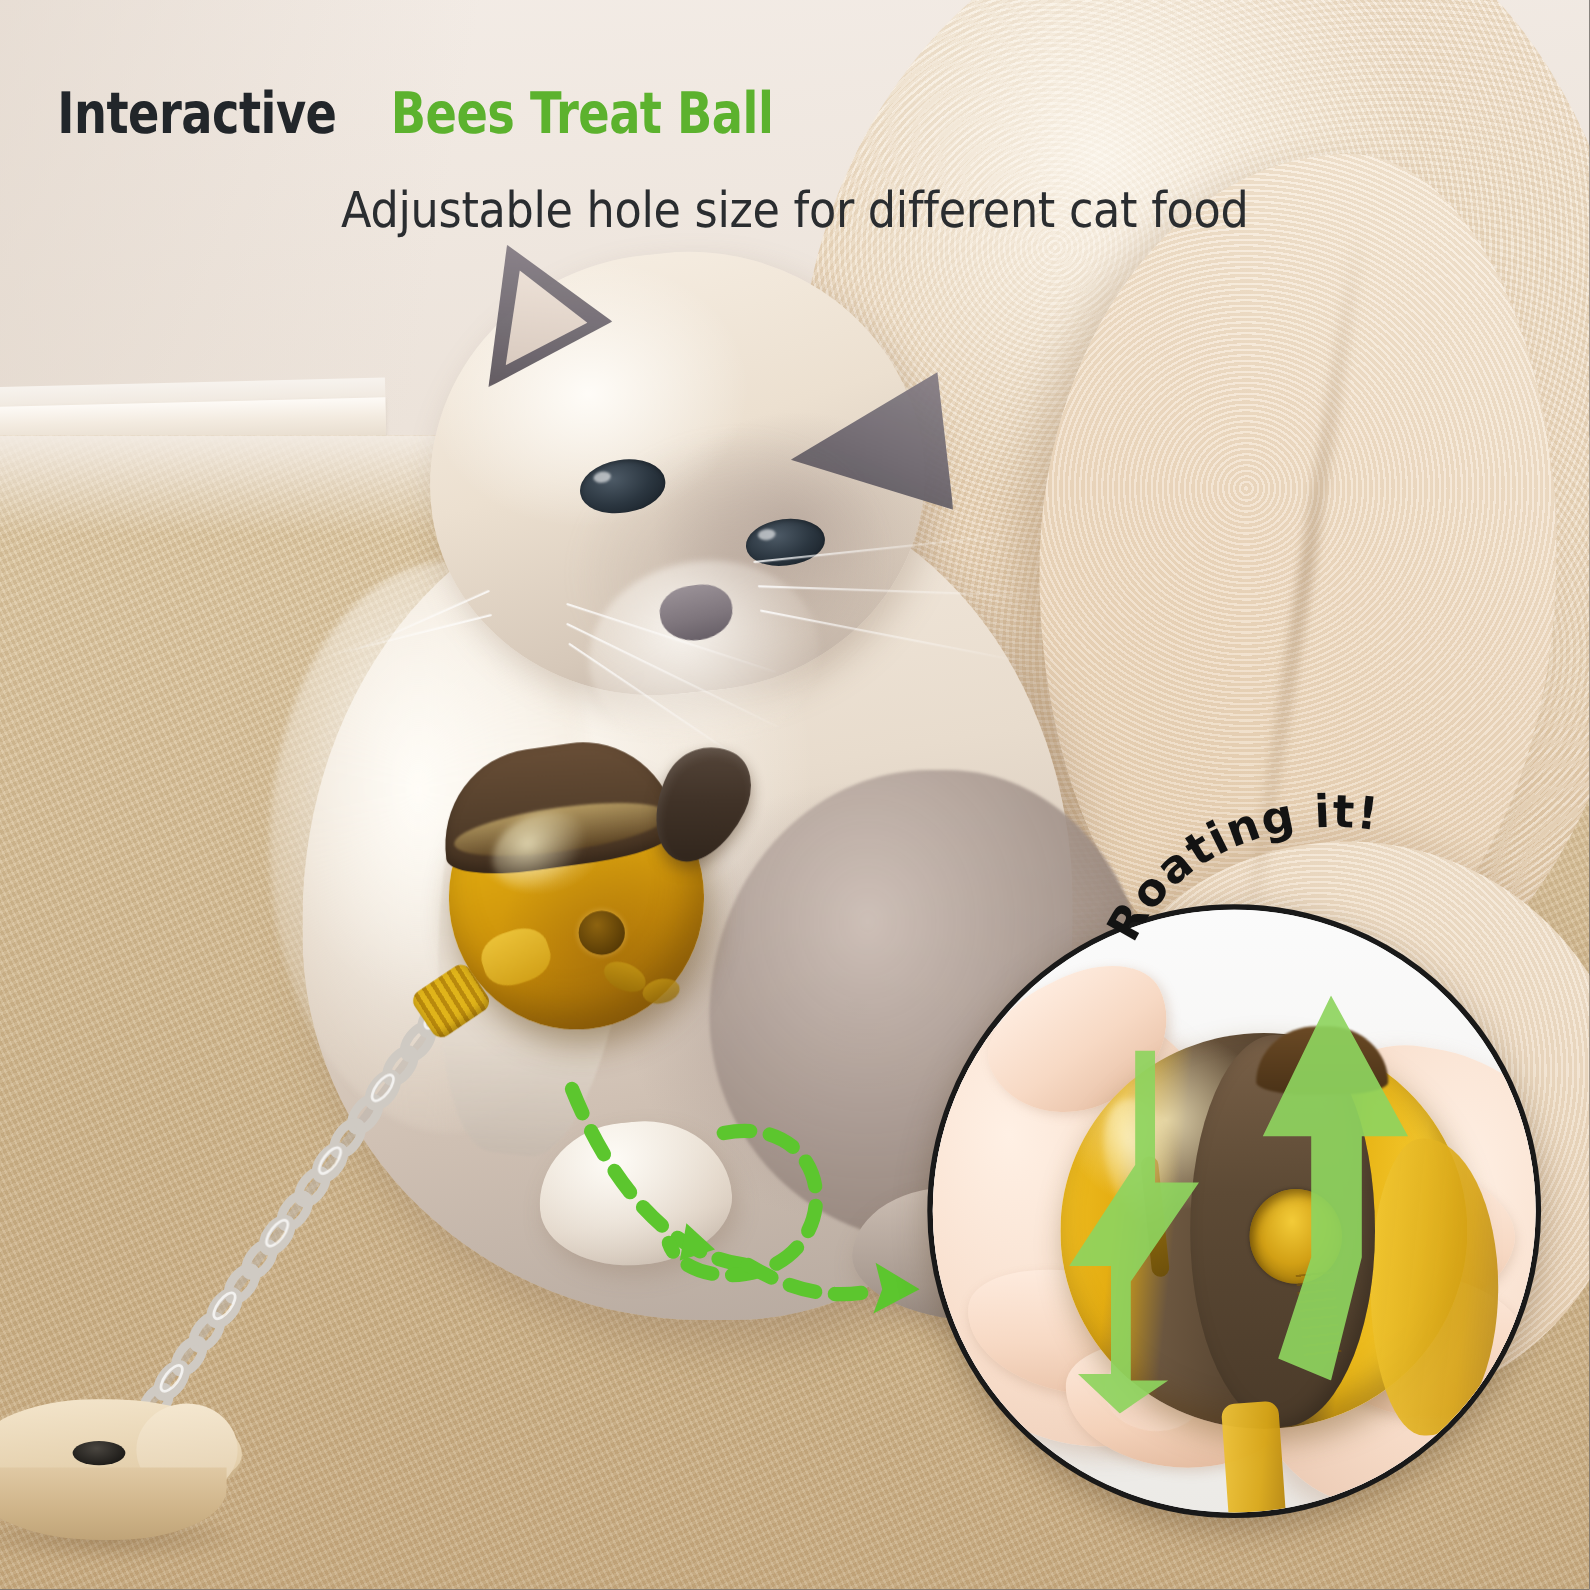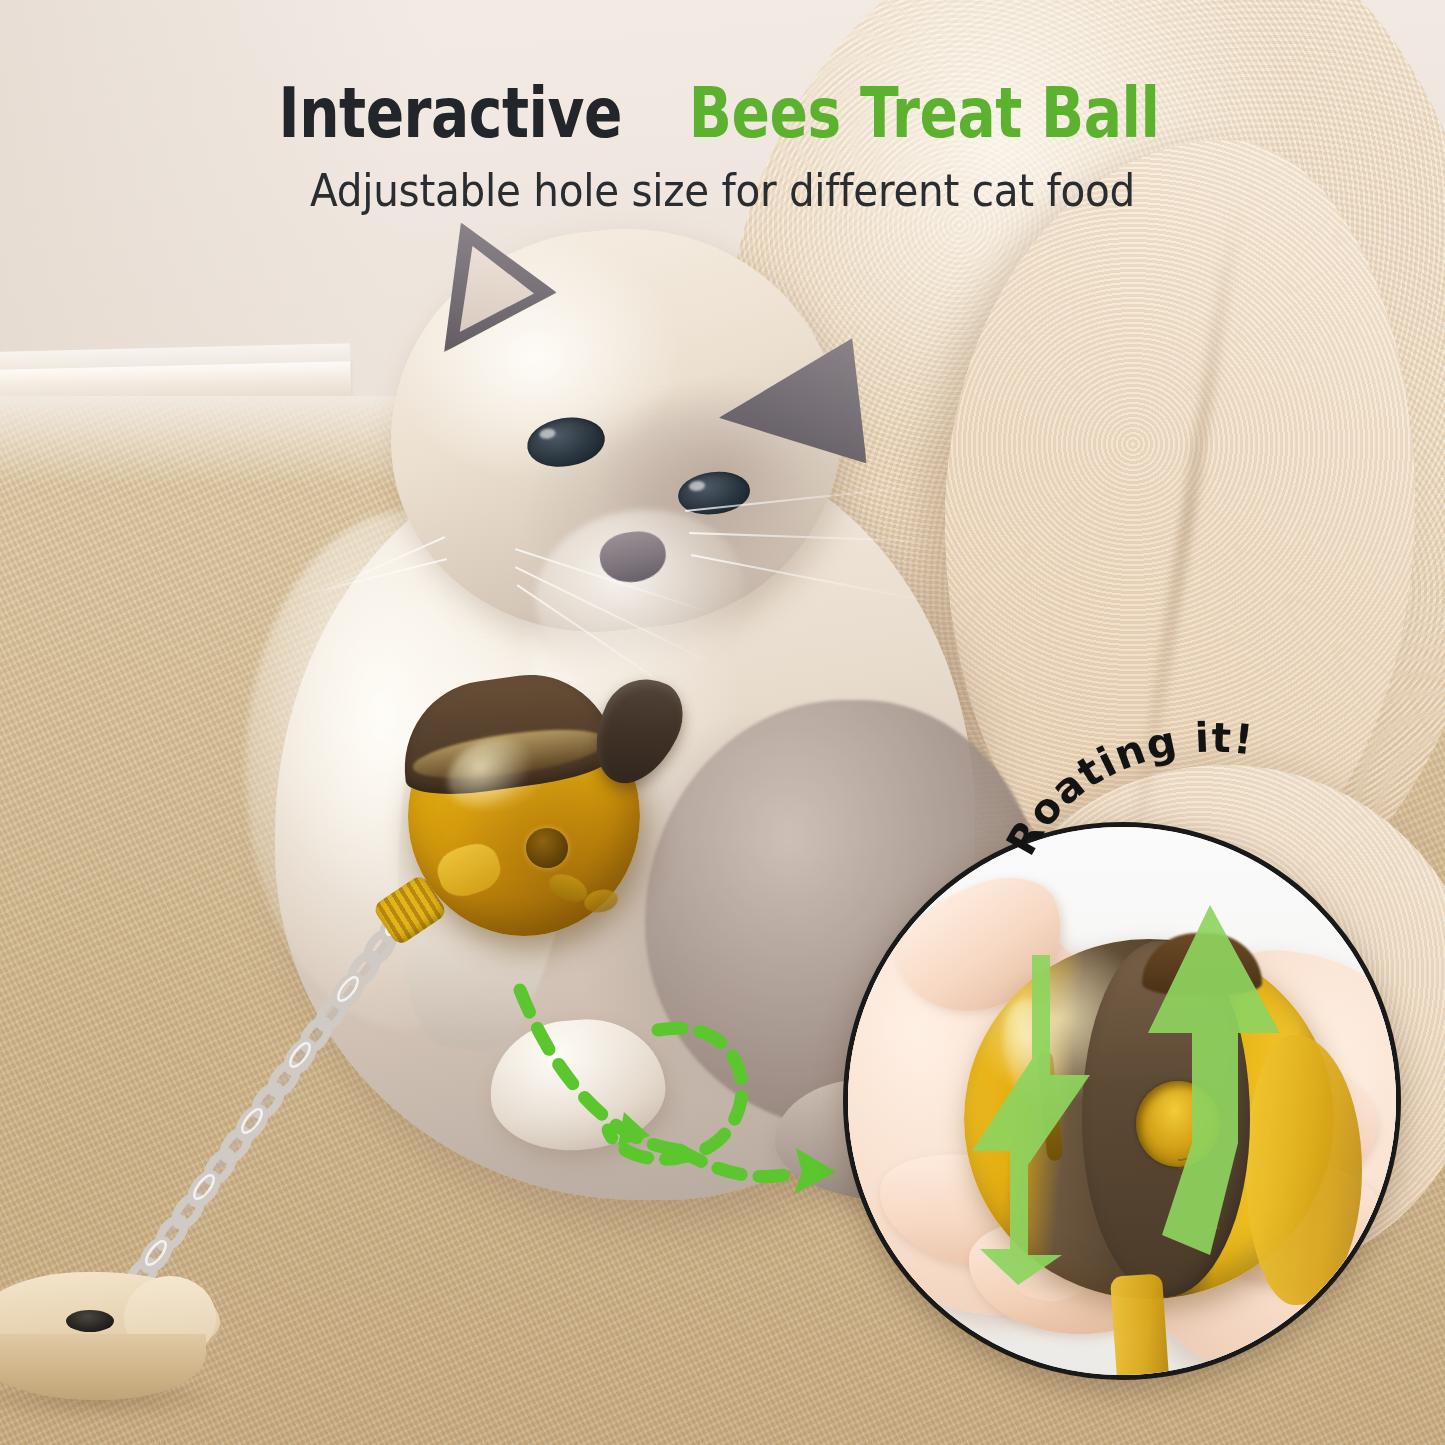--- a/index.html
+++ b/index.html
@@ -270,22 +270,22 @@
 
   
   .roating{position:absolute;left:1010px;top:716px;width:420px;height:190px;}
   .roating svg{overflow:visible;}
   .roating text{
     font-family:"DejaVu Sans","Liberation Sans",sans-serif;
     font-weight:700;font-size:41px;fill:#131313;letter-spacing:1.5px;
   }
 
   
-  .title{position:absolute;left:0;top:78px;width:100%;text-align:center;
-    font-size:70px;font-weight:700;line-height:1;letter-spacing:-.6px;
+  .title{position:absolute;left:0;top:78px;width:100%;
+    font-size:52px;font-weight:700;line-height:1;letter-spacing:-.6px;
     font-family:"DejaVu Sans","Liberation Sans",sans-serif;
     color:#22262a;white-space:nowrap;}
   .title .hl{color:#5cb22e;}
   .subtitle{position:absolute;left:0;top:168px;width:100%;text-align:center;
     font-size:45px;font-weight:400;line-height:1;letter-spacing:-.3px;
     font-family:"DejaVu Sans","Liberation Sans",sans-serif;
     color:#2a2d30;white-space:nowrap;}
   .title span,.subtitle{transform:scaleX(.90);display:inline-block;transform-origin:center;}
   .title-row{display:inline-block;transform:scaleX(.90);}
 </style>

